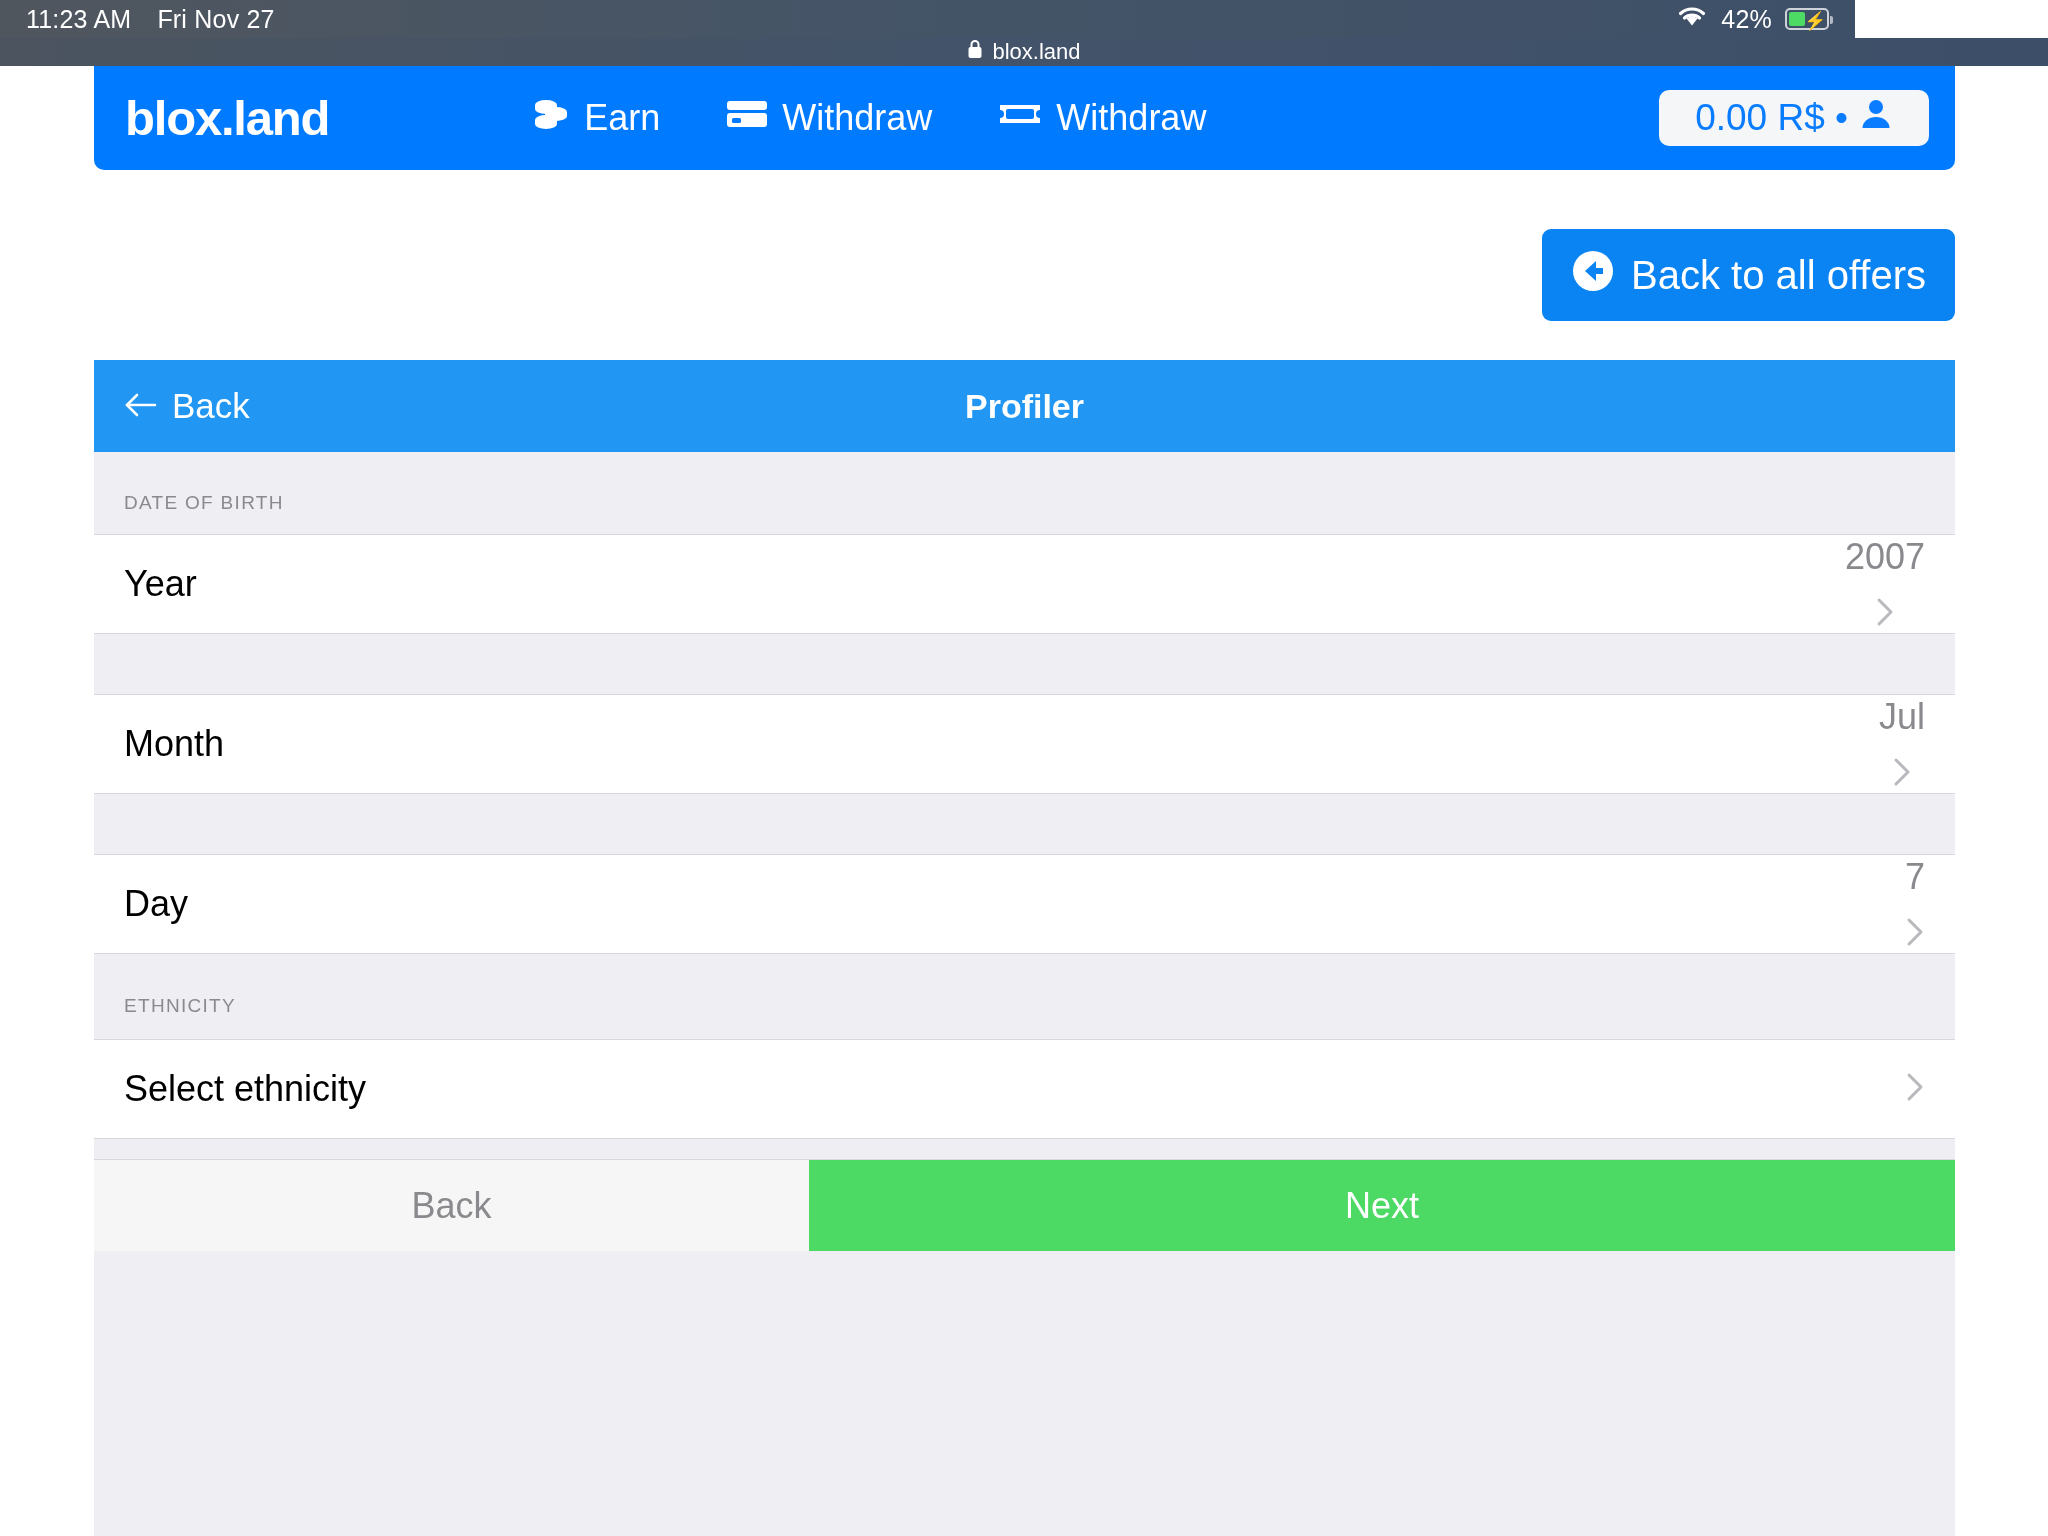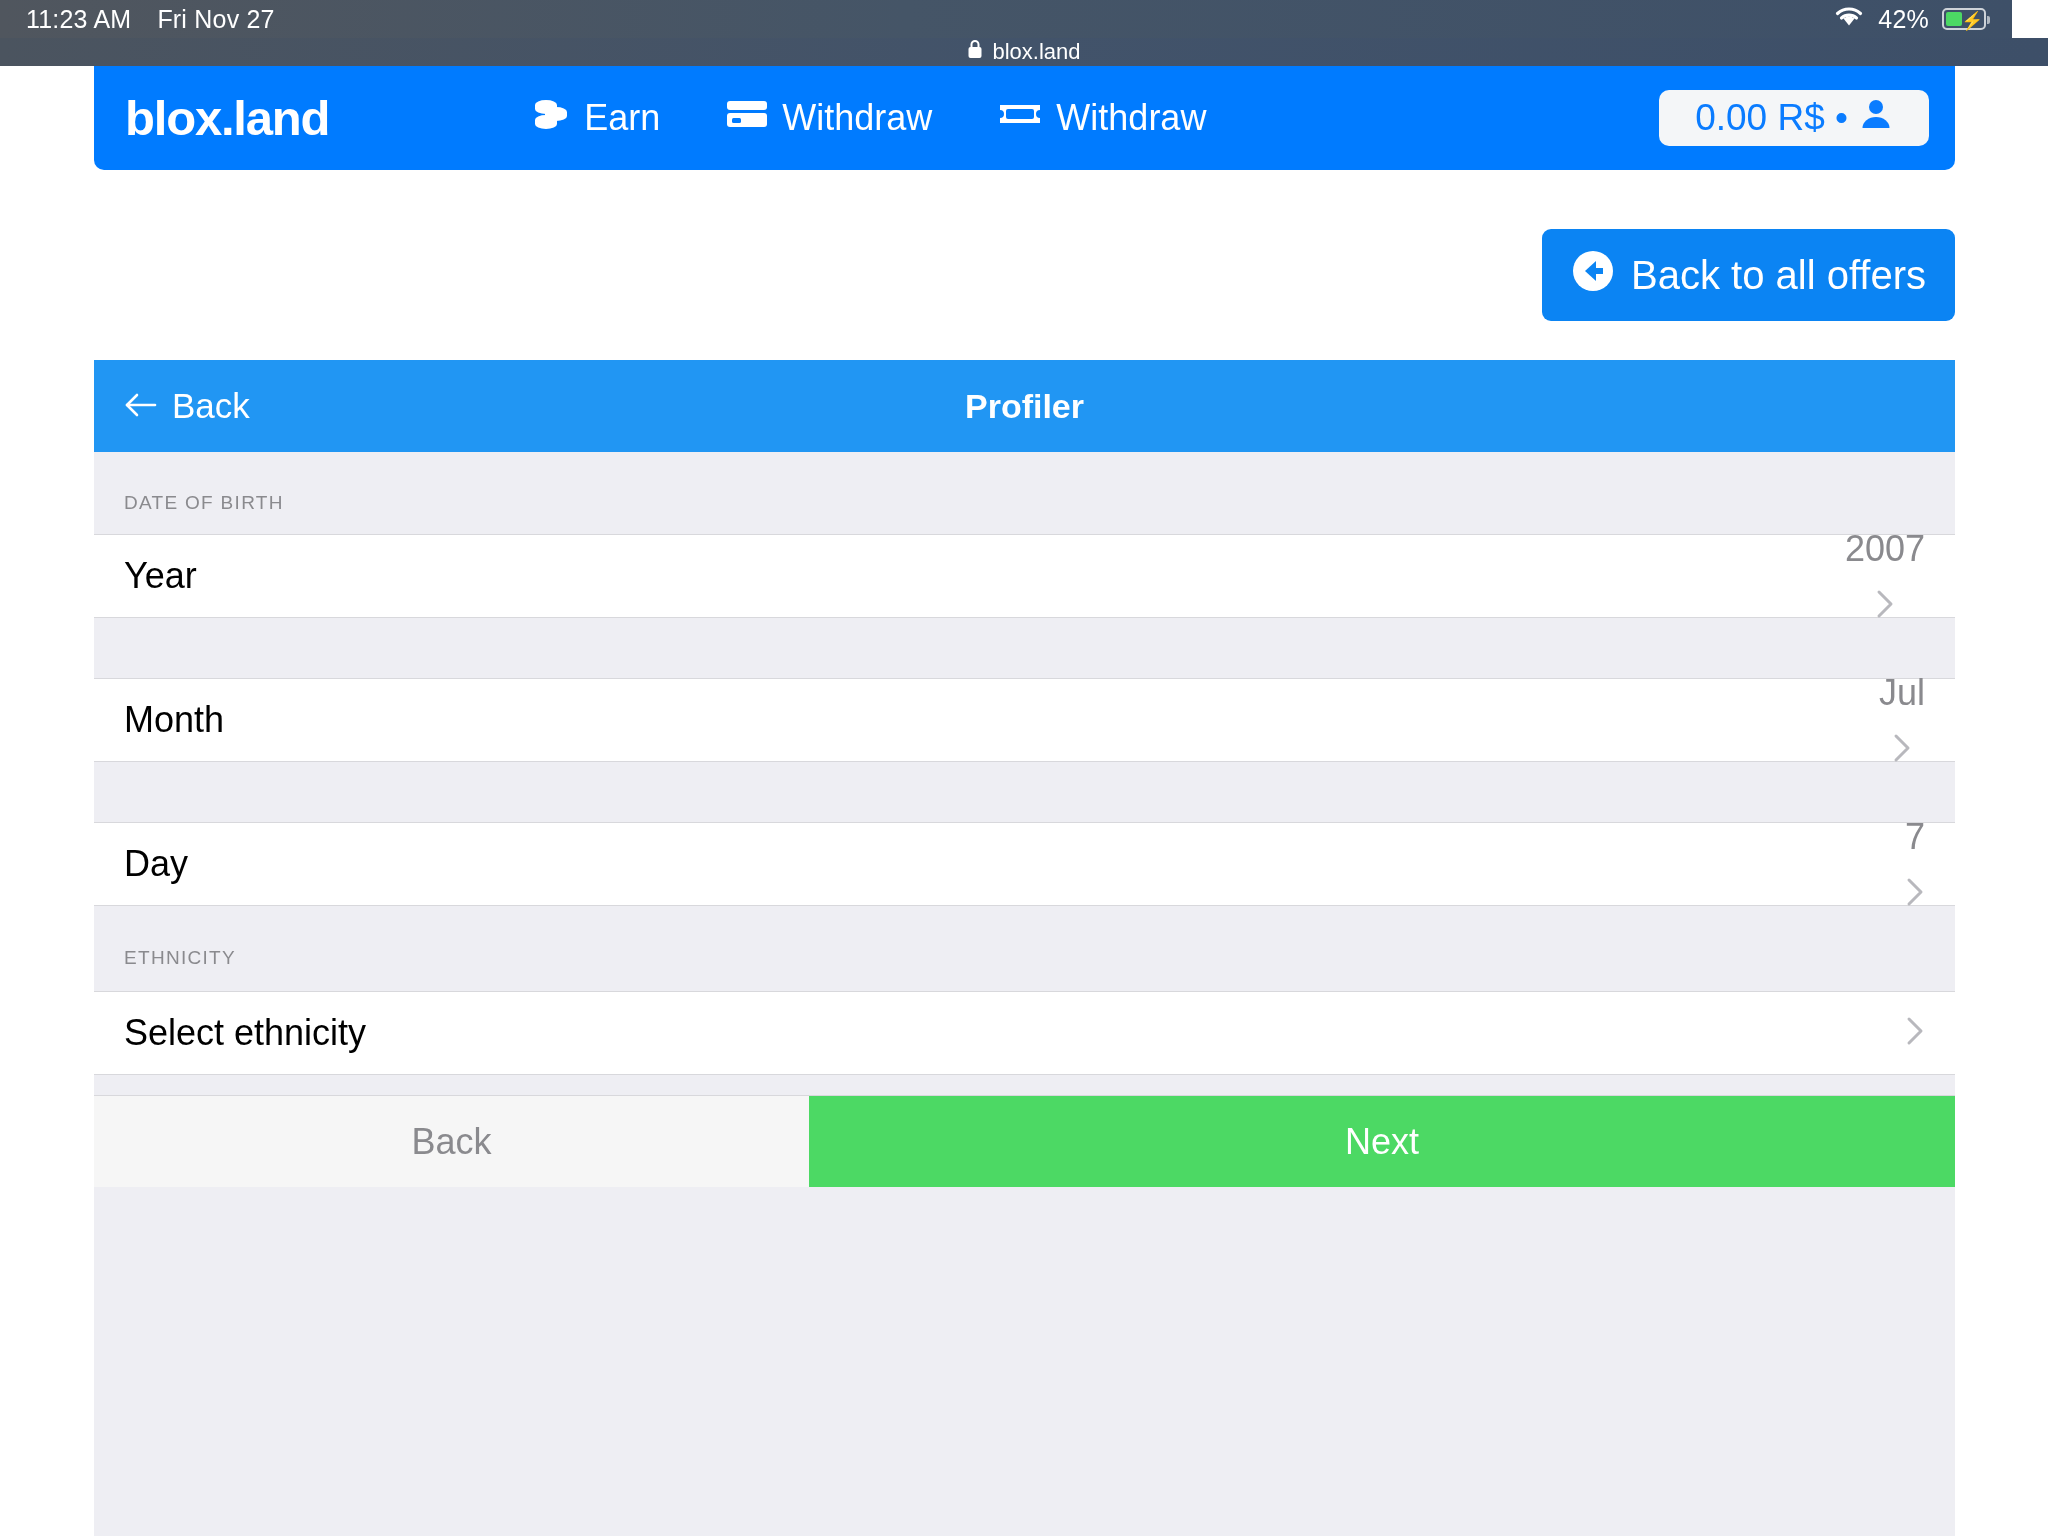--- a/index.html
+++ b/index.html
@@ -9,21 +9,21 @@
     height: 1536px;
     overflow: hidden;
     background: #ffffff;
     font-family: "Liberation Sans", sans-serif;
   }
 
   
   #status-bar {
     position: absolute;
     left: 0; top: 0;
-    width: 2012px;
+    width: 1855px;
     height: 38px;
     background: linear-gradient(to right, #50565e 0%, #455567 45%, #3e5068 100%);
     color: #ffffff;
     display: flex;
     align-items: center;
     padding: 0 26px;
     font-size: 25px;
     letter-spacing: 0.2px;
   }
   #status-left { display: flex; align-items: center; gap: 26px; }
@@ -209,21 +209,21 @@
     background: #eeeef3;
     color: #8a8a8e;
     font-size: 19px;
     letter-spacing: 1.3px;
     padding: 40px 0 20px 30px;
   }
   .section-label.tall { padding-top: 41px; padding-bottom: 22px; }
 
   .form-row {
     background: #ffffff;
-    height: 84px;
+    height: 100px;
     display: flex;
     align-items: center;
     padding: 16px 30px;
     border-top: 1px solid #d8d8dc;
     border-bottom: 1px solid #d8d8dc;
   }
   .row-label {
     color: #000000;
     font-size: 36px;
   }

